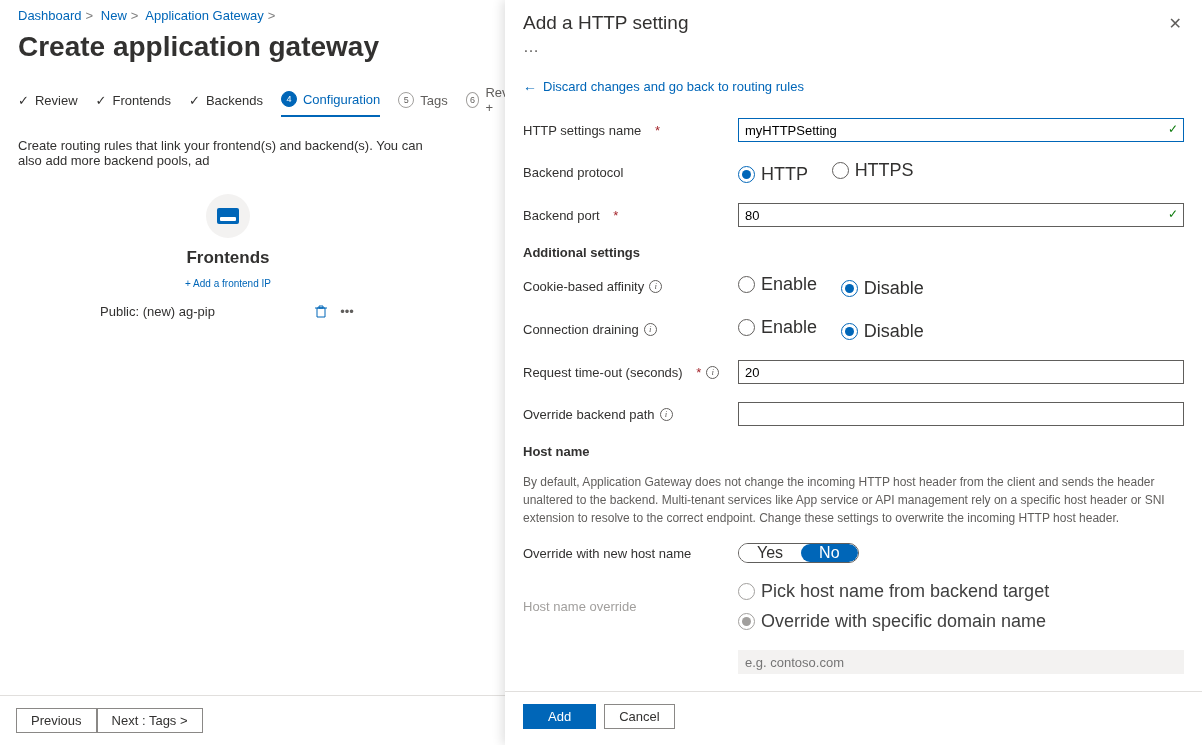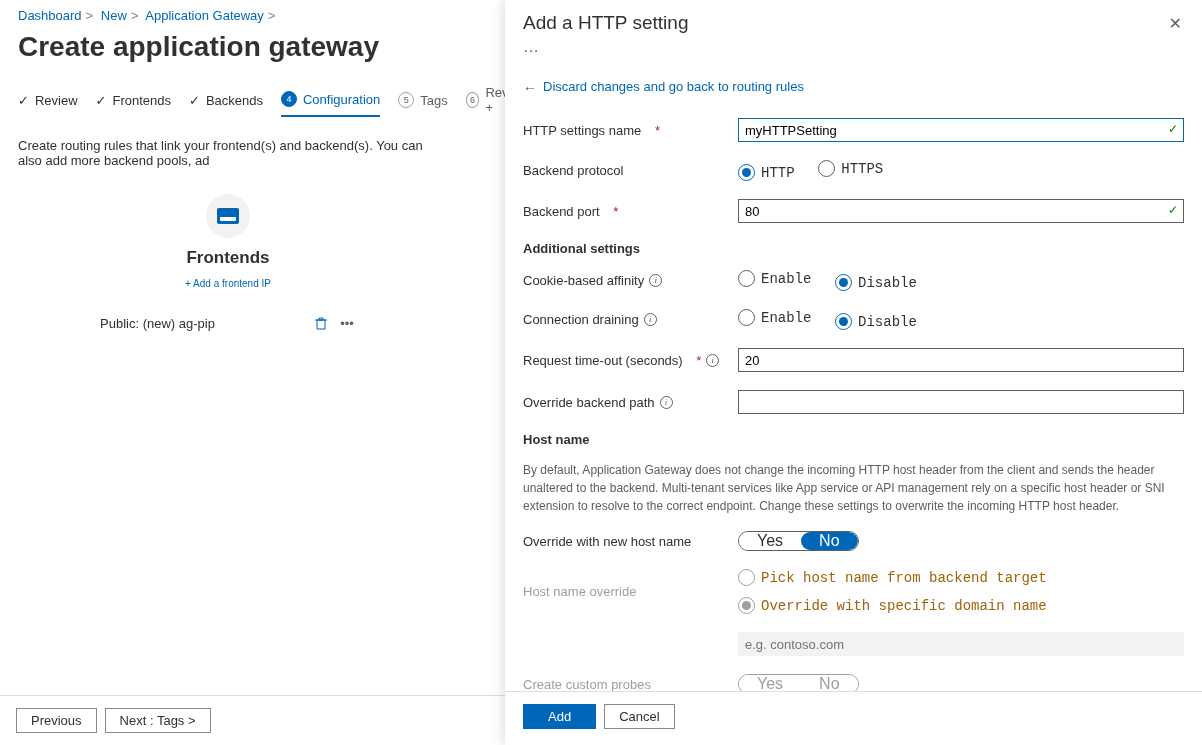--- a/index.html
+++ b/index.html
@@ -22,26 +22,26 @@
   .step.active .circle { border-color:#0066b8; color:#fff; background:#0066b8; }
 
   .helper { margin-top:14px; color:#323130; font-size:13px; }
 
   .frontends-card { width:260px; margin:26px auto 0 auto; text-align:center; }
   .fe-icon { width:44px; height:44px; border-radius:50%; background:#f3f2f1; margin:0 auto; display:flex; align-items:center; justify-content:center; }
   .fe-icon-inner { width:22px; height:16px; background:#0066b8; border-radius:2px; position:relative; }
   .fe-icon-inner::after { content:""; position:absolute; left:3px; right:3px; bottom:3px; height:4px; background:#fff; border-radius:1px; }
   .fe-title { font-size:17px; font-weight:600; margin-top:10px; }
   .fe-add { color:#0066b8; margin-top:10px; display:inline-block; font-size:10px; }
-  .fe-row { margin-top:20px; display:flex; align-items:center; justify-content:space-between; padding:4px 2px; }
+  .fe-row { margin-top:8px; display:flex; align-items:center; justify-content:space-between; padding:4px 2px; }
   .fe-row .txt { color:#323130; font-size:13px; }
   .fe-row .actions { display:flex; gap:8px; color:#605e5c; }
   .iconbtn { width:18px; height:18px; display:inline-flex; align-items:center; justify-content:center; cursor:pointer; }
 
-  .footer-left { position:absolute; bottom:0; left:0; width:505px; border-top:1px solid #e1dfdd; padding:12px 16px; display:flex; gap:8px; background:#fff; }
+  .footer-left { position:absolute; bottom:0; left:0; width:505px; border-top:1px solid #e1dfdd; padding:12px 16px; display:flex; background:#fff; }
   .btn-outline { background:#fff; border:1px solid #8a8886; padding:4px 14px; font-size:13px; cursor:pointer; color:#323130; }
 
   
   .blade { position:absolute; left:505px; top:0; width:697px; height:100%; background:#fff; box-shadow:-3px 0 10px rgba(0,0,0,0.12); padding:0; }
   .blade-inner { padding:12px 18px 0 18px; height:calc(100% - 52px); overflow:auto; }
   .blade-header { display:flex; justify-content:space-between; align-items:flex-start; }
   .blade-title { font-size:19px; font-weight:400; color:#323130; }
   .close-x { font-size:16px; color:#605e5c; cursor:pointer; padding:2px; }
   .blade-dots { color:#605e5c; margin-top:4px; font-size:16px; }
   .discard { display:inline-flex; align-items:center; gap:6px; color:#0066b8; margin:22px 0 24px 0; font-size:13px; }
@@ -55,22 +55,22 @@
   .txt-input.valid { border-color:#0066b8; }
   .valid-wrap { position:relative; }
   .valid-wrap .tick { position:absolute; right:6px; top:4px; color:#107c10; font-size:12px; }
 
   .radio-opt { display:inline-flex; align-items:center; gap:6px; margin-right:20px; cursor:pointer; }
   .radio-c { width:17px; height:17px; border:1px solid #605e5c; border-radius:50%; display:inline-flex; align-items:center; justify-content:center; }
   .radio-c.sel { border-color:#0066b8; }
   .radio-c.sel::after { content:""; width:9px; height:9px; border-radius:50%; background:#0066b8; }
   .radio-c.dis { border-color:#a19f9d; }
   .radio-c.sel.dis::after { background:#a19f9d; }
-  .radio-lbl { font-size:14px;font-family:Liberation Mono, monospace; }
-  .radio-lbl.dis { color:#a16207; }
+  .radio-lbl { font-size:18px; }
+  .radio-lbl.dis { color:#404040; }
 
   .section-h { font-weight:700; font-size:13px; margin:6px 0 14px 0; }
   .info-ic { width:13px; height:13px; border:1px solid #605e5c; border-radius:50%; display:inline-flex; align-items:center; justify-content:center; font-size:9px; color:#605e5c; font-style:italic; font-family:serif; line-height:1; }
 
   .host-desc { font-size:12px; color:#605e5c; line-height:1.5; margin-bottom:16px; }
 
   .pill-toggle { display:inline-flex; border:1px solid #605e5c; border-radius:14px; overflow:hidden; height:20px; }
   .pill-toggle.dis { border-color:#a19f9d; }
   .pill-opt { padding:0 18px; font-size:16px; display:flex; align-items:center; cursor:pointer; color:#323130; background:#fff; }
   .pill-opt.sel { background:#0066b8; color:#fff; border-radius:12px; }

